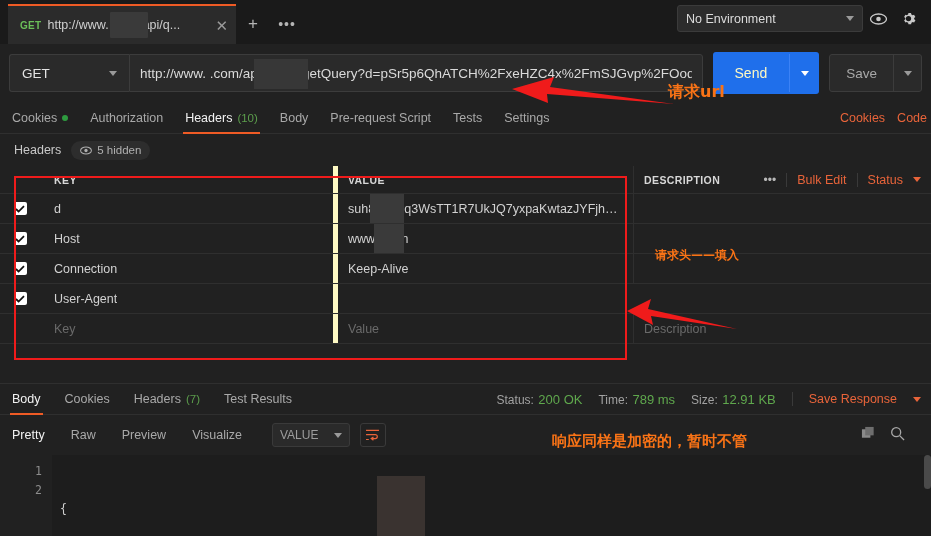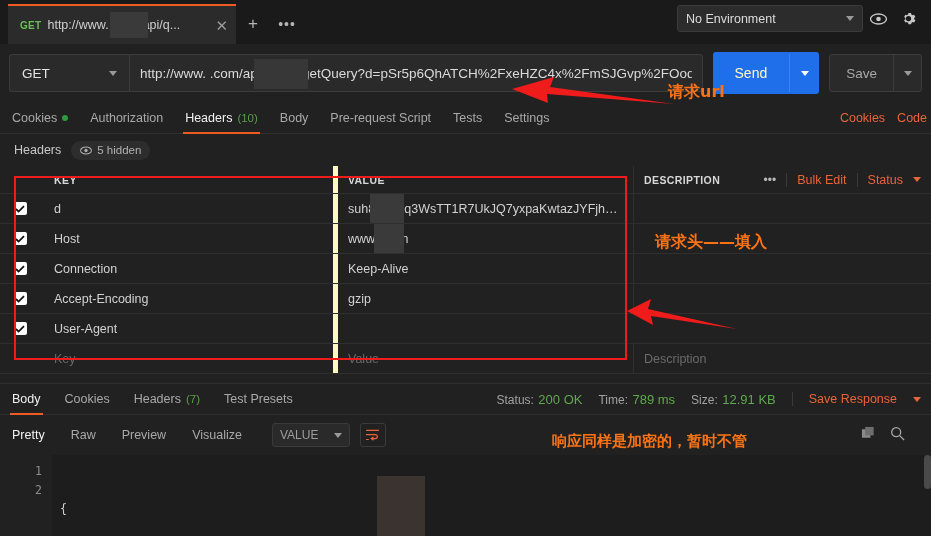--- a/index.html
+++ b/index.html
@@ -403,48 +403,30 @@
           <span class="hcell">Connection</span>
         </div>
       <div class="c-val">
           <span class="hcell">Keep-Alive</span>
         </div>
       <div class="c-desc">
           <span class="hcell"></span>
         </div>
     </div>
 
+
     <div class="hrow">
       <div class="c-check">
         <span class="cb">
             <svg width="10" height="8" viewBox="0 0 10 8">
               <path d="M1 4l2.6 2.6L9 1.2" stroke="#111" stroke-width="1.8" fill="none"></path>
             </svg>
           </span>
       </div>
       <div class="c-key">
-          <span class="hcell">Accept-Encoding</span>
-        </div>
-      <div class="c-val">
-          <span class="hcell">gzip</span>
-        </div>
-      <div class="c-desc">
-          <span class="hcell"></span>
-        </div>
-    </div>
-
-    <div class="hrow">
-      <div class="c-check">
-        <span class="cb">
-            <svg width="10" height="8" viewBox="0 0 10 8">
-              <path d="M1 4l2.6 2.6L9 1.2" stroke="#111" stroke-width="1.8" fill="none"></path>
-            </svg>
-          </span>
-      </div>
-      <div class="c-key">
           <span class="hcell">User-Agent</span>
         </div>
       <div class="c-desc">
           <span class="hcell"></span>
         </div>
     </div>
 
     <div class="hrow">
       <div class="c-check"></div>
       <div class="c-key">
@@ -455,21 +437,21 @@
         </div>
       <div class="c-desc">
           <span class="hcell placeholder">Description</span>
         </div>
     </div>
   </div>
 
   <div class="anno-box" style="left:14px; top:176px; width:613px; height:184px;"></div>
 
   <div class="anno-text" style="left:668px; top:82px; font-size:16px;">请求url</div>
-  <div class="anno-text" style="left:655px; top:232px; font-size:16px;">请求头——填入</div>
+  <div class="anno-text" style="left:655px; top:247px; font-size:12px;">请求头——填入</div>
   <div class="anno-text" style="left:552px; top:432px; font-size:15px;">响应同样是加密的，暂时不管</div>
 
   <svg class="arrow" style="left:510px; top:74px; width:165px; height:34px;" viewBox="0 0 165 34">
     <path d="M164 30 L40 13 L44 3 L2 15 L38 29 L37 20 Z" fill="#f01b1b"></path>
   </svg>
   <svg class="arrow" style="left:626px; top:296px; width:112px; height:36px;" viewBox="0 0 112 36">
     <path d="M111 33 L22 13 L25 3 L1 15 L27 29 L25 20 Z" fill="#f01b1b"></path>
   </svg>
   <svg class="arrow" style="left:460px; top:462px; width:130px; height:34px;" viewBox="0 0 130 34">
     <path d="M129 3 L25 22 L27 12 L2 25 L30 33 L26 25 Z" fill="#f01b1b"></path>
@@ -480,21 +462,21 @@
       <span>Body</span>
     </div>
     <div class="rtab" style="margin-right:24px">
       <span>Cookies</span>
     </div>
     <div class="rtab" style="margin-right:24px">
       <span>Headers</span>
       <span class="cnt">(7)</span>
     </div>
     <div class="rtab">
-      <span>Test Presets</span>
+      <span>Test Results</span>
     </div>
   </div>
 
   <div class="resp-status">
     <span>
       <span class="st-label">Status:</span>
       <span class="st-val">200 OK</span>
     </span>
     <span>
       <span class="st-label">Time:</span>

